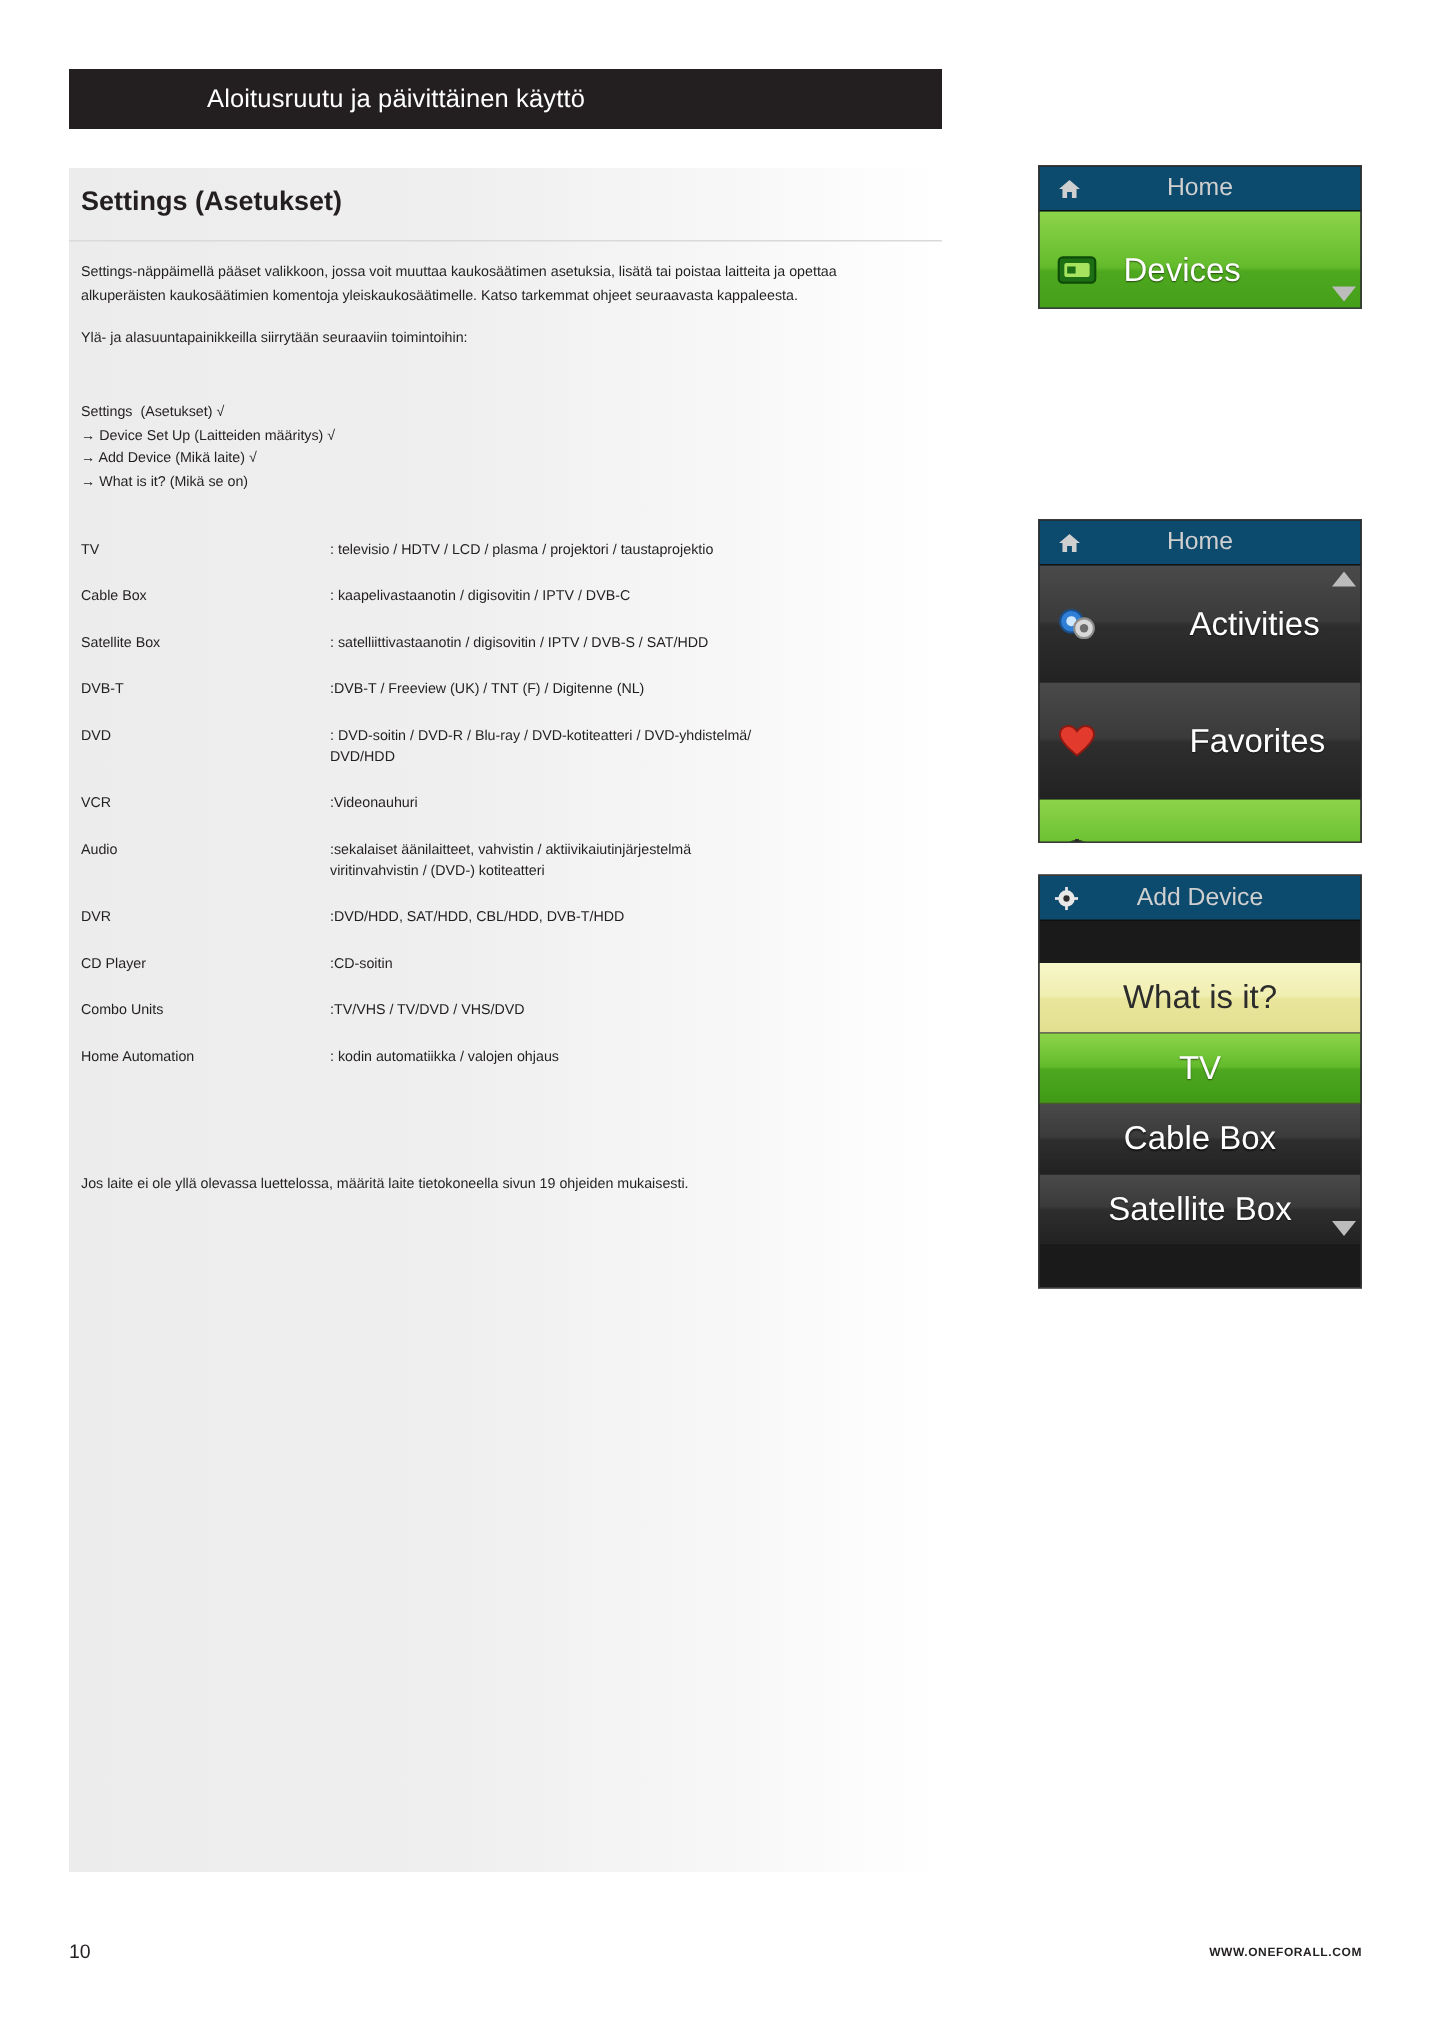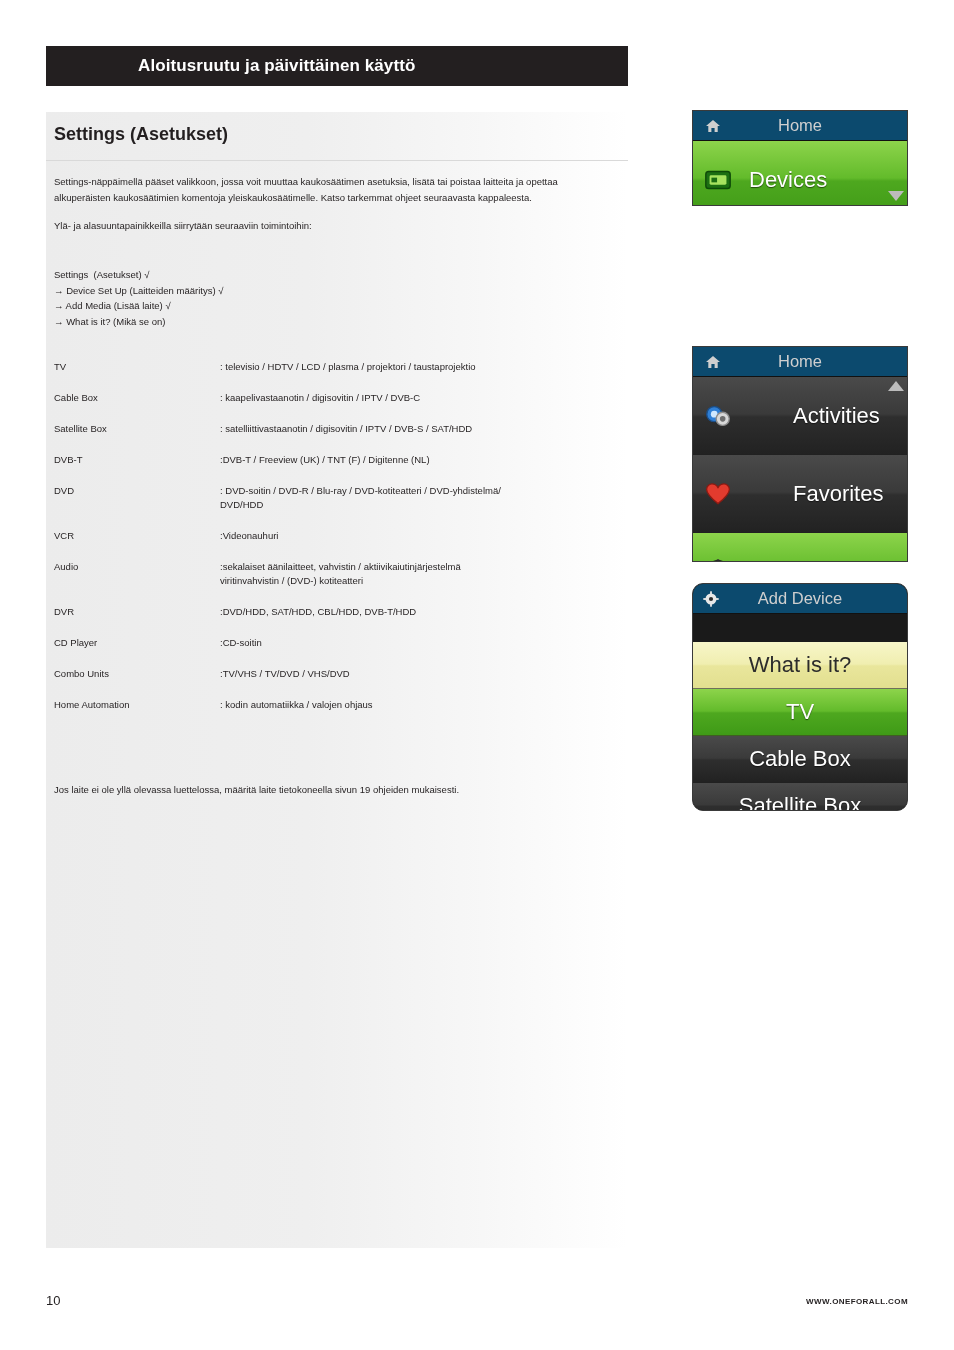--- a/index.html
+++ b/index.html
@@ -23,21 +23,21 @@
     top: 46px;
     width: 582px;
     height: 40px;
     background: #231f20;
     display: flex;
     align-items: center;
   }
   .header-bar .title {
     color: #ffffff;
     font-size: 17px;
-    font-weight: bold;
+    font-weight: normal;
     margin-left: 92px;
     letter-spacing: 0.1px;
   }
 
   
   .content-panel {
     position: absolute;
     left: 46px;
     top: 112px;
     width: 582px;
@@ -136,21 +136,21 @@
   .screen {
     position: absolute;
     width: 216px;
     background: #1a1a1a;
     border: 1px solid #3a3a3a;
     box-sizing: border-box;
     overflow: hidden;
   }
   #screen1 { left: 692px; top: 110px; height: 96px; }
   #screen2 { left: 692px; top: 346px; height: 216px; }
-  #screen3 { left: 692px; top: 583px; height: 228px; border-radius: 11px; }
+  #screen3 { left: 692px; top: 583px; height: 276px; }
 
   .scr-title {
     height: 29px;
     background: #0c4a6e;
     color: #cfcfcf;
     font-size: 16.5px;
     display: flex;
     align-items: center;
     justify-content: center;
     position: relative;
@@ -241,21 +241,21 @@
   <div class="panel-rule"></div>
 
   <div class="body-text">
     <p>Settings-näppäimellä pääset valikkoon, jossa voit muuttaa kaukosäätimen asetuksia, lisätä tai poistaa laitteita ja opettaa alkuperäisten kaukosäätimien komentoja yleiskaukosäätimelle. Katso tarkemmat ohjeet seuraavasta kappaleesta.</p>
     <p class="tight">Ylä- ja alasuuntapainikkeilla siirrytään seuraaviin toimintoihin:</p>
   </div>
 
   <div class="nav-list">
     <div>Settings  (Asetukset) √</div>
     <div>→ Device Set Up (Laitteiden määritys) √</div>
-    <div>→ Add Media (Lisää laite) √</div>
+    <div>→ Add Device (Mikä laite) √</div>
     <div>→ What is it? (Mikä se on)</div>
   </div>
 
   <div class="device-table">
     <div class="device-row">
       <div class="dev-name">TV</div>
       <div class="dev-desc">: televisio / HDTV / LCD / plasma / projektori / taustaprojektio</div>
     </div>
     <div class="device-row">
       <div class="dev-name">Cable Box</div>

